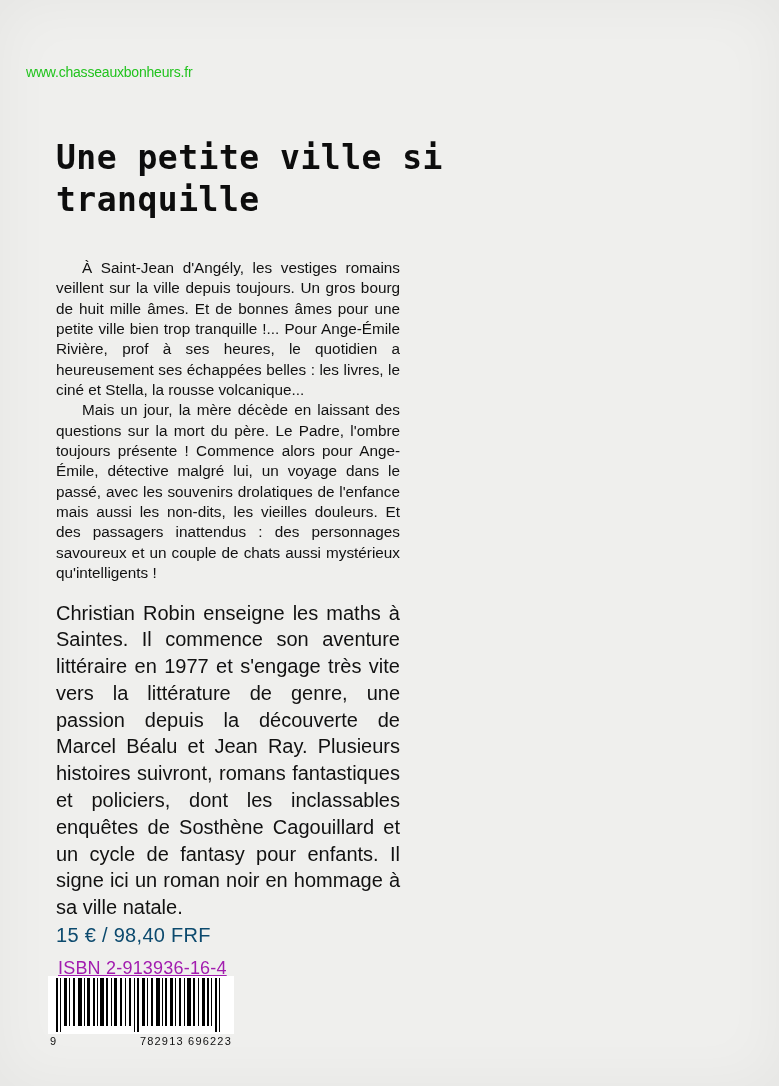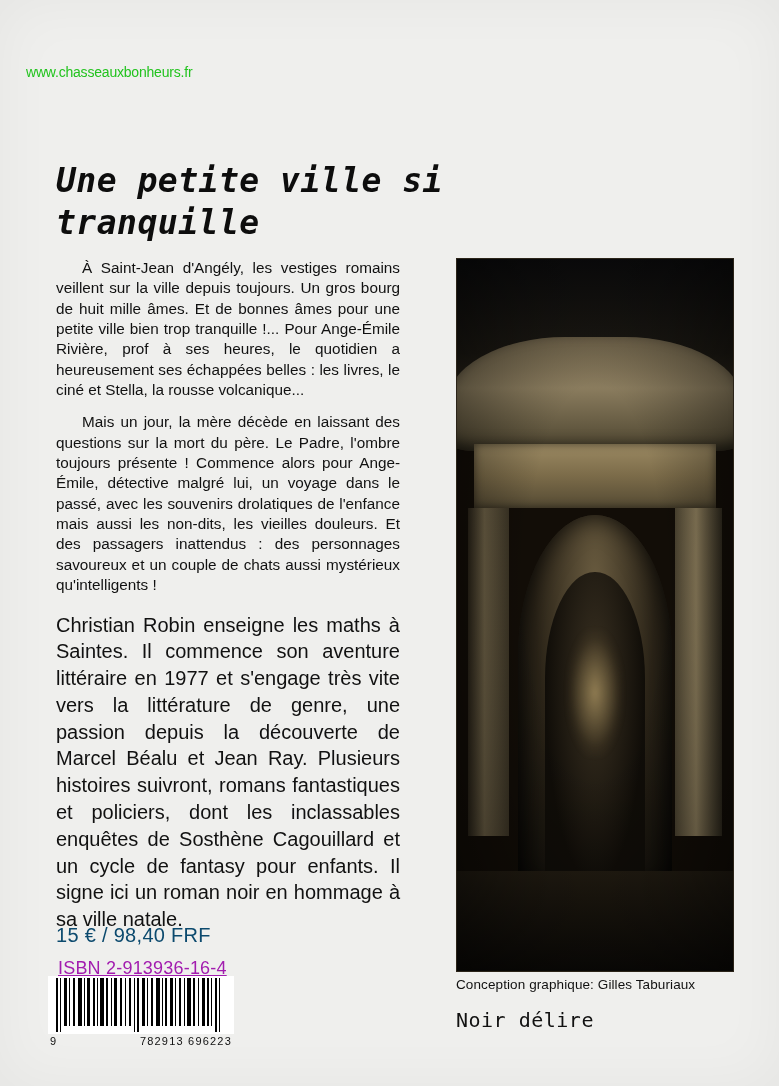--- a/index.html
+++ b/index.html
@@ -33,23 +33,22 @@
     font-family: "Liberation Sans", sans-serif;
     font-size: 14px;
     color: #22c31e;
     letter-spacing: -0.2px;
     white-space: nowrap;
   }
 
   .content {
     position: absolute;
     left: 56px;
-    top: 160px;
+    top: 137px;
     width: 676px;
-    font-style: italic;
   }
 
   .book-title {
     font-family: "DejaVu Sans Mono", monospace;
     font-size: 33px;
     font-weight: bold;
     line-height: 1.28;
     color: #0d0d0d;
     letter-spacing: 0.5px;
     margin: 0;
@@ -72,21 +71,21 @@
   }
 
   .blurb {
     font-size: 15.3px;
     line-height: 1.33;
     color: #111;
     text-align: justify;
     margin: 0;
   }
   .blurb + .blurb {
-    margin-top: 12px;
+    margin-top: 0px;
   }
   .blurb .indent {
     display: inline-block;
     width: 26px;
   }
 
   .bio {
     margin-top: 16px;
     font-size: 20px;
     line-height: 1.34;
@@ -265,36 +264,20 @@
       <p class="blurb"><span class="indent"></span><span>À Saint-Jean d'Angély, les vestiges romains veillent sur la ville depuis toujours. Un gros bourg de huit mille âmes. Et de bonnes âmes pour une petite ville bien trop tranquille !... Pour Ange-Émile Rivière, prof à ses heures, le quotidien a heureusement ses échappées belles : les livres, le ciné et Stella, la rousse volcanique...</span></p>
 
       <p class="blurb"><span class="indent"></span><span>Mais un jour, la mère décède en laissant des questions sur la mort du père. Le Padre, l'ombre toujours présente ! Commence alors pour Ange-Émile, détective malgré lui, un voyage dans le passé, avec les souvenirs drolatiques de l'enfance mais aussi les non-dits, les vieilles douleurs. Et des passagers inattendus : des personnages savoureux et un couple de chats aussi mystérieux qu'intelligents !</span></p>
 
       <p class="bio">Christian Robin enseigne les maths à Saintes. Il commence son aventure littéraire en 1977 et s'engage très vite vers la littérature de genre, une passion depuis la découverte de Marcel Béalu et Jean Ray. Plusieurs histoires suivront, romans fantastiques et policiers, dont les inclassables enquêtes de Sosthène Cagouillard et un cycle de fantasy pour enfants. Il signe ici un roman noir en hommage à sa ville natale.</p>
 
       <div class="price">15 € / 98,40 FRF</div>
       <div class="isbn">ISBN 2-913936-16-4</div>
     </div>
 
-    <div class="img-col">
-      <div class="photo">
-        <div class="sky"></div>
-        <div class="stone-top"></div>
-        <div class="frieze"></div>
-        <div class="column-left"></div>
-        <div class="column-right"></div>
-        <div class="arch"></div>
-        <div class="arch-inner"></div>
-        <div class="glow"></div>
-        <div class="base"></div>
-        <div class="vignette"></div>
-      </div>
-      <div class="credit">Conception graphique: Gilles Taburiaux</div>
-      <div class="imprint">Noir délire</div>
-    </div>
 
   </div>
 
   <div class="barcode-wrap">
     <svg class="barcode" viewBox="0 0 186 58" preserveAspectRatio="none">
       <rect x="0" y="0" width="186" height="58" fill="#ffffff"></rect>
       <g fill="#000000">
         <rect x="8" y="2" width="2" height="54"></rect>
         <rect x="12" y="2" width="1" height="54"></rect>
         <rect x="16" y="2" width="3" height="48"></rect>

